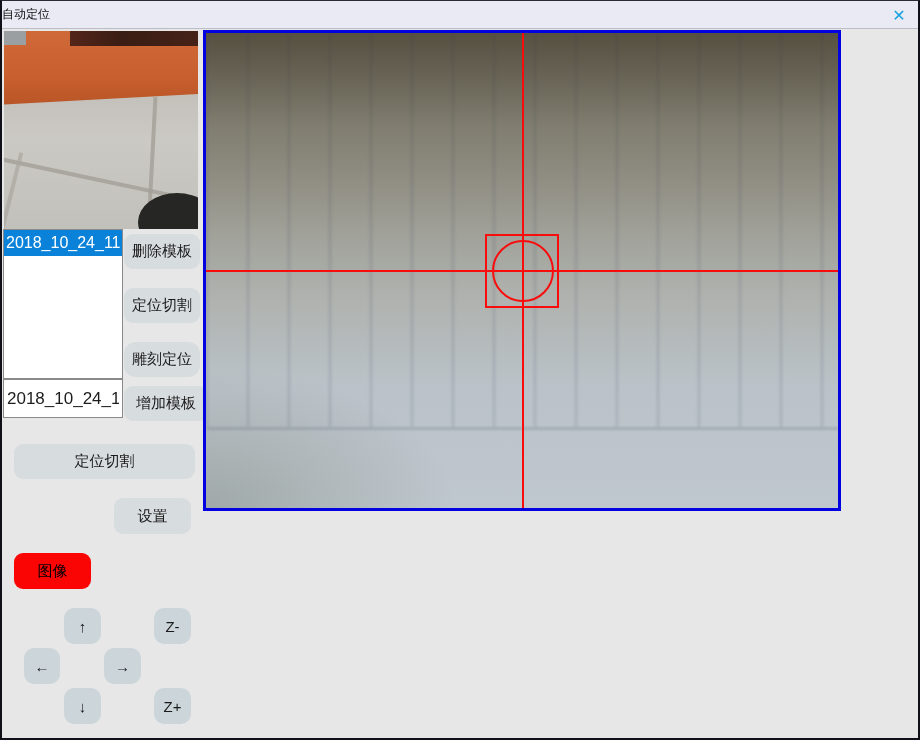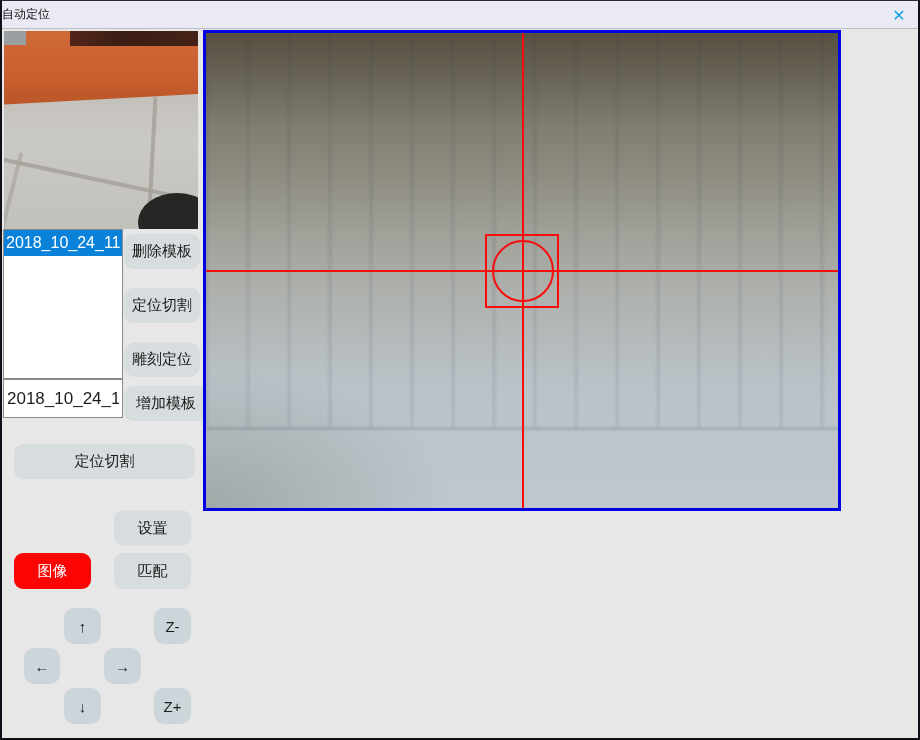--- a/index.html
+++ b/index.html
@@ -43,31 +43,31 @@
               white-space:nowrap; }
   .listitem.selected { background:#0a82da; color:#fff; }
   .namefield { position:absolute; left:1px; top:378px; width:120px; height:39px;
                background:#fff; border:1px solid #8a8a8a; font-size:17px; color:#1c1c1c;
                padding:0 3px; font-family:"Liberation Sans","DejaVu Sans",sans-serif; }
 
   
   .btn { position:absolute; display:flex; align-items:center; justify-content:center;
          background:#d7dcde; border:none; border-radius:9px; font-size:15px; color:#1a1a1a;
          cursor:pointer; font-family:inherit; }
-  .btn.red { background:#fb0404; color:#ffffff; }
+  .btn.red { background:#fb0404; color:#000000; }
   .btn.jog { background:#ccd6da; border-radius:10px; }
 
   .btn-delete  { left:122px; top:233px; width:76px; height:35px; }
   .btn-clear   { left:122px; top:287px; width:76px; height:35px; }
   .btn-engrave { left:122px; top:341px; width:76px; height:35px;border-radius:12px; }
   .btn-add     { left:122px; top:385px; width:84px; height:35px; }
 
   .btn-cut   { left:12px;  top:443px; width:181px; height:35px; }
   .btn-cal   { left:12px;  top:497px; width:77px;  height:36px; }
-  .btn-set   { left:112px; top:509px; width:77px;  height:36px; }
+  .btn-set   { left:112px; top:497px; width:77px;  height:36px; }
   .btn-img   { left:12px;  top:552px; width:77px;  height:36px; }
   .btn-match { left:112px; top:552px; width:77px;  height:36px; }
 
   .jog-up     { left:62px;  top:607px; width:37px; height:36px; }
   .jog-zminus { left:152px; top:607px; width:37px; height:36px; }
   .jog-left   { left:22px;  top:647px; width:36px; height:36px; }
   .jog-right  { left:102px; top:647px; width:37px; height:36px; }
   .jog-down   { left:62px;  top:687px; width:37px; height:36px; }
   .jog-zplus  { left:152px; top:687px; width:37px; height:36px; }
 
@@ -131,21 +131,20 @@
     <div class="corner"></div>
     <div class="cross-v"></div>
     <div class="cross-h"></div>
     <div class="roi-square"></div>
     <div class="roi-circle"></div>
   </div>
 
   <button class="btn btn-cut">定位切割</button>
   <button class="btn btn-set">设置</button>
   <button class="btn red btn-img">图像</button>
-  <button class="btn btn-match">匹配</button>
 
   <button class="btn jog jog-up">↑</button>
   <button class="btn jog jog-zminus">Z-</button>
   <button class="btn jog jog-left">←</button>
   <button class="btn jog jog-right">→</button>
   <button class="btn jog jog-down">↓</button>
   <button class="btn jog jog-zplus">Z+</button>
 
 </div>
 

